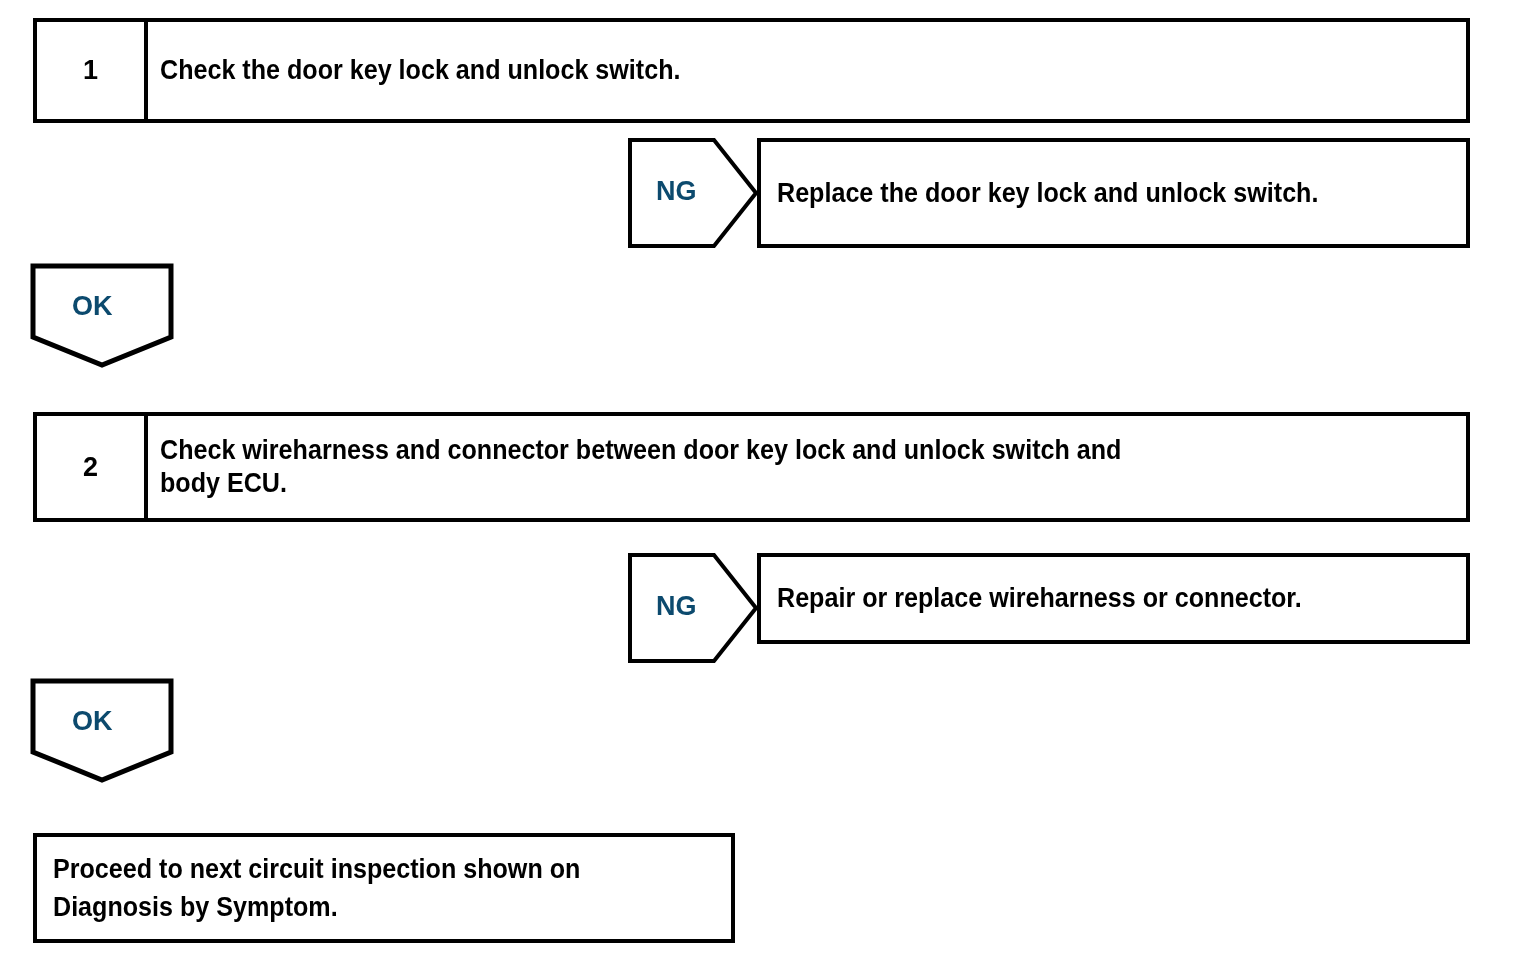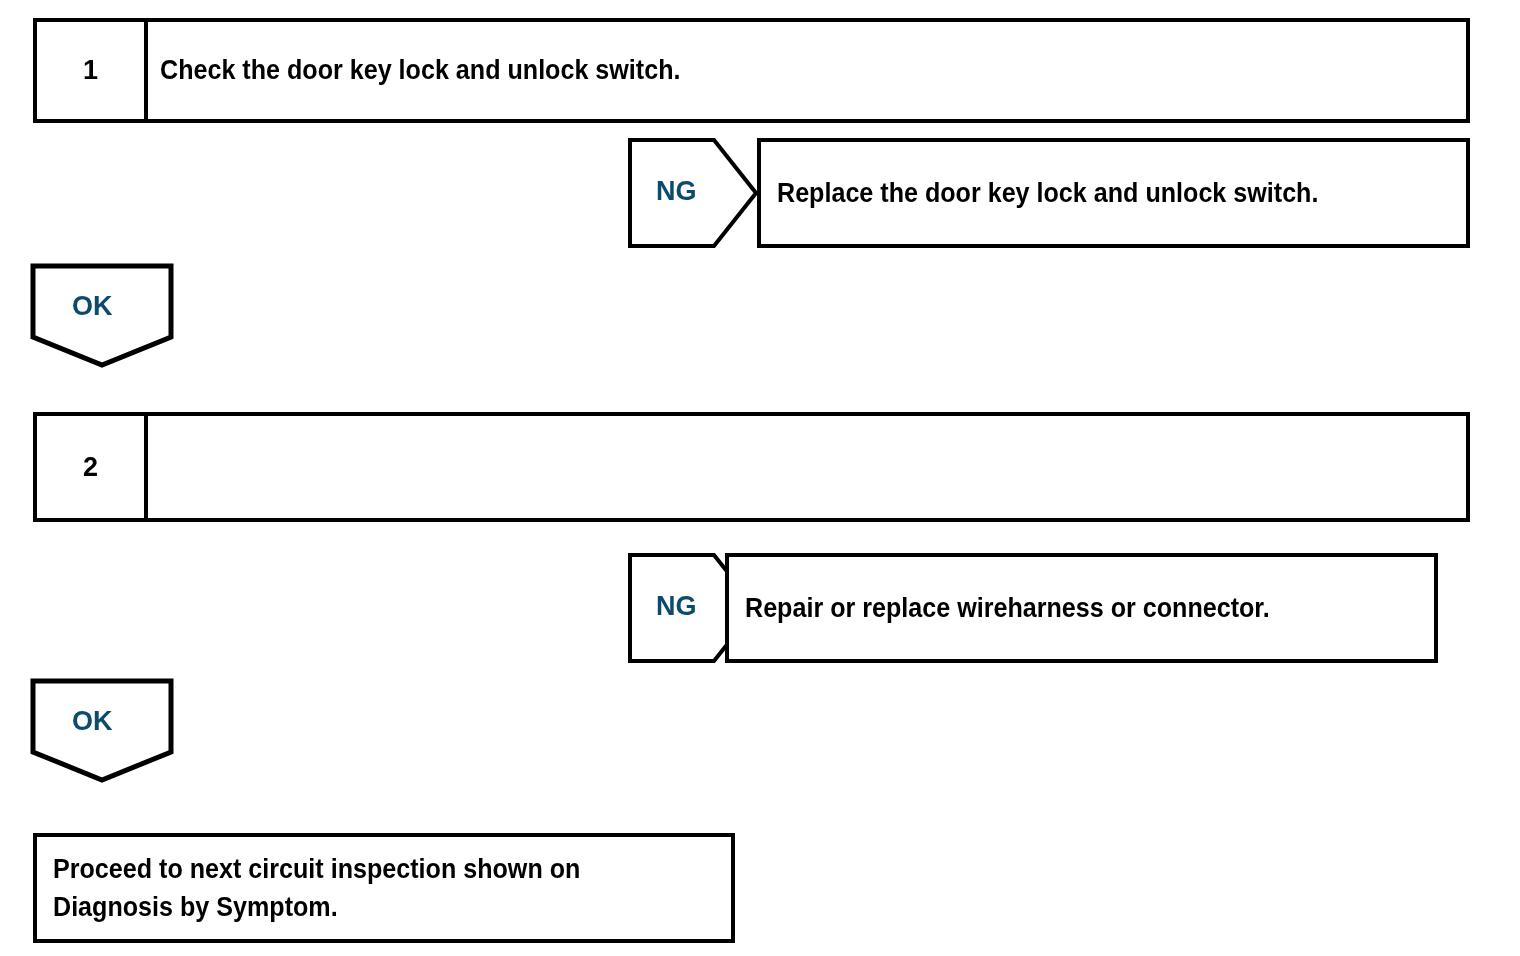--- a/index.html
+++ b/index.html
@@ -135,30 +135,34 @@
     <svg width="145" height="105" viewBox="0 0 145 105">
       <polygon points="3,3 141,3 141,74 72,102 3,74" fill="#ffffff" stroke="#000000" stroke-width="5" stroke-linejoin="miter"></polygon>
     </svg>
     <span class="arrow-label" style="left:42px; top:28px;">OK</span>
   </div>
 
   <div class="step-box" style="left:33px; top:412px; width:1437px; height:110px;">
     <div class="step-number-cell">
       <span class="step-number-text">2</span>
     </div>
+    <div class="step-text-cell">
+      <span class="step-text">Check wireharness and connector between door key lock and unlock switch and
+body ECU.</span>
+    </div>
   </div>
 
   <div class="ng-arrow" style="left:628px; top:553px; width:130px; height:110px;">
     <svg width="130" height="110" viewBox="0 0 130 110">
       <polygon points="2,2 86,2 128,55 86,108 2,108" fill="#ffffff" stroke="#000000" stroke-width="4" stroke-linejoin="miter"></polygon>
     </svg>
     <span class="arrow-label" style="left:28px; top:38px;">NG</span>
   </div>
 
-  <div class="result-box" style="left:725px; top:553px; width:713px; height:110px;text-align:right;">
+  <div class="result-box" style="left:757px; top:553px; width:713px; height:91px;text-align:right;">
     <span class="result-text">Repair or replace wireharness or connector.</span>
   </div>
 
   <div class="ok-arrow" style="left:30px; top:678px; width:145px; height:105px;">
     <svg width="145" height="105" viewBox="0 0 145 105">
       <polygon points="3,3 141,3 141,74 72,102 3,74" fill="#ffffff" stroke="#000000" stroke-width="5" stroke-linejoin="miter"></polygon>
     </svg>
     <span class="arrow-label" style="left:42px; top:28px;">OK</span>
   </div>
 

